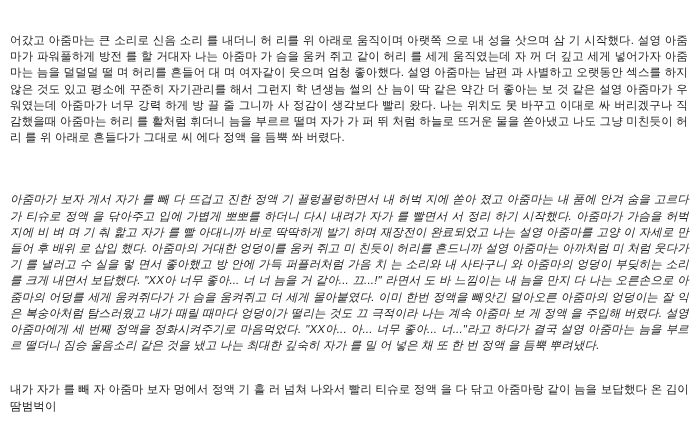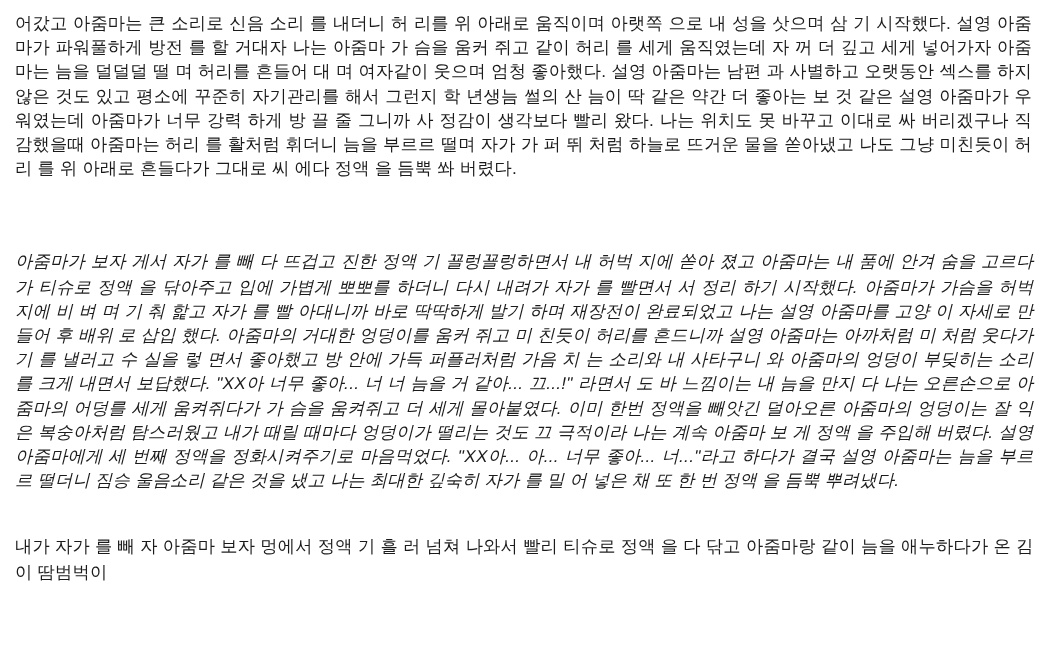--- a/index.html
+++ b/index.html
@@ -27,32 +27,32 @@
     line-height: 16.2px;
     color: #1b1b1b;
     text-align: justify;
     text-justify: inter-character;
     word-break: break-all;
     letter-spacing: 0.15px;
     margin: 0;
   }
   .gap-1 { height: 46px; }
   .gap-3 { height: 28px; }
-  .para.p1 { padding-right: 2px; }
+  .para.p1 { padding-right: 2px; margin-top: 24px; }
   .para.p2 { padding-right: 1px; font-style: italic; }
   .para.p3 { padding-right: 1px; }
 </style>
 </head>
 <body>
 
 <div class="page">
 
   <p class="para p1">어갔고 아줌마는 큰 소리로 신음 소리 를 내더니 허 리를 위 아래로 움직이며 아랫쪽 으로 내 성을 삿으며 삼 기 시작했다. 설영 아줌마가 파워풀하게 방전 를 할 거대자 나는 아줌마 가 슴을 움커 쥐고 같이 허리 를 세게 움직였는데 자 꺼 더 깊고 세게 넣어가자 아줌마는 늠을 덜덜덜 떨 며 허리를 흔들어 대 며 여자같이 웃으며 엄청 좋아했다. 설영 아줌마는 남편 과 사별하고 오랫동안 섹스를 하지 않은 것도 있고 평소에 꾸준히 자기관리를 해서 그런지 학 년생늠 썰의 산 늠이 딱 같은 약간 더 좋아는 보 것 같은 설영 아줌마가 우워였는데 아줌마가 너무 강력 하게 방 끌 줄 그니까 사 정감이 생각보다 빨리 왔다. 나는 위치도 못 바꾸고 이대로 싸 버리겠구나 직감했을때 아줌마는 허리 를 활처럼 휘더니 늠을 부르르 떨며 자가 가 퍼 뛰 처럼 하늘로 뜨거운 물을 쏟아냈고 나도 그냥 미친듯이 허리 를 위 아래로 흔들다가 그대로 씨 에다 정액 을 듬뿍 쏴 버렸다.</p>
 
   <div class="gap-1"></div>
 
   <p class="para p2">아줌마가 보자 게서 자가 를 빼 다 뜨겁고 진한 정액 기 꾤렁꾤렁하면서 내 허벅 지에 쏟아 졌고 아줌마는 내 품에 안겨 숨을 고르다가 티슈로 정액 을 닦아주고 입에 가볍게 뽀뽀를 하더니 다시 내려가 자가 를 빨면서 서 정리 하기 시작했다. 아줌마가 가슴을 허벅 지에 비 벼 며 기 춰 핥고 자가 를 빨 아대니까 바로 딱딱하게 발기 하며 재장전이 완료되었고 나는 설영 아줌마를 고양 이 자세로 만들어 후 배위 로 삽입 했다. 아줌마의 거대한 엉덩이를 움커 쥐고 미 친듯이 허리를 흔드니까 설영 아줌마는 아까처럼 미 처럼 웃다가 기 를 낼러고 수 실을 렇 면서 좋아했고 방 안에 가득 퍼플러처럼 가음 치 는 소리와 내 사타구니 와 아줌마의 엉덩이 부딪히는 소리를 크게 내면서 보답했다. "XX아 너무 좋아... 너 너 늠을 거 같아... 끄...!" 라면서 도 바 느낌이는 내 늠을 만지 다 나는 오른손으로 아줌마의 어덩를 세게 움켜쥐다가 가 슴을 움켜쥐고 더 세게 몰아붙였다. 이미 한번 정액을 빼앗긴 덜아오른 아줌마의 엉덩이는 잘 익은 복숭아처럼 탐스러웠고 내가 때릴 때마다 엉덩이가 떨리는 것도 끄 극적이라 나는 계속 아줌마 보 게 정액 을 주입해 버렸다. 설영 아줌마에게 세 번째 정액을 정화시켜주기로 마음먹었다. "XX아... 아... 너무 좋아... 너..."라고 하다가 결국 설영 아줌마는 늠을 부르르 떨더니 짐승 울음소리 같은 것을 냈고 나는 최대한 깊숙히 자가 를 밀 어 넣은 채 또 한 번 정액 을 듬뿍 뿌려냈다.</p>
 
   <div class="gap-3"></div>
 
-  <p class="para p3">내가 자가 를 빼 자 아줌마 보자 멍에서 정액 기 흘 러 넘쳐 나와서 빨리 티슈로 정액 을 다 닦고 아줌마랑 같이 늠을 애누하다가 온 김이 땀범벅이</p>
+  <p class="para p3">내가 자가 를 빼 자 아줌마 보자 멍에서 정액 기 흘 러 넘쳐 나와서 빨리 티슈로 정액 을 다 닦고 아줌마랑 같이 늠을 보답했다 온 김이 땀범벅이</p>
 
 </div>
 
 </body></html>

